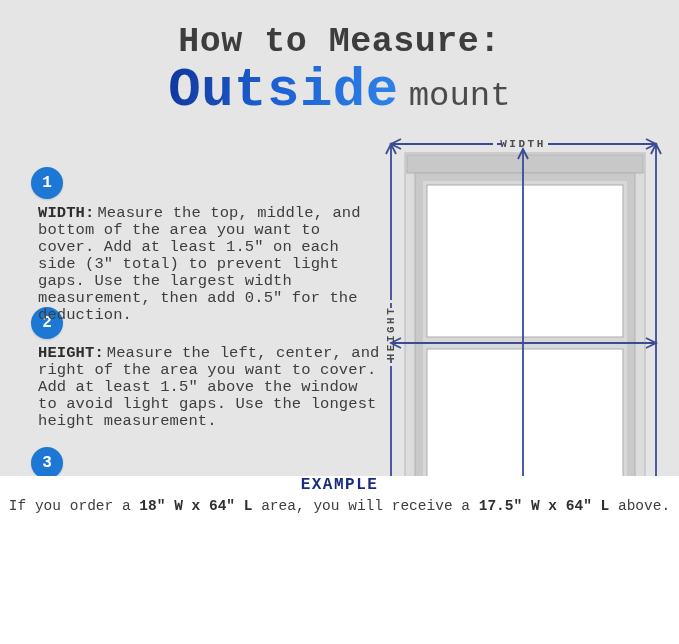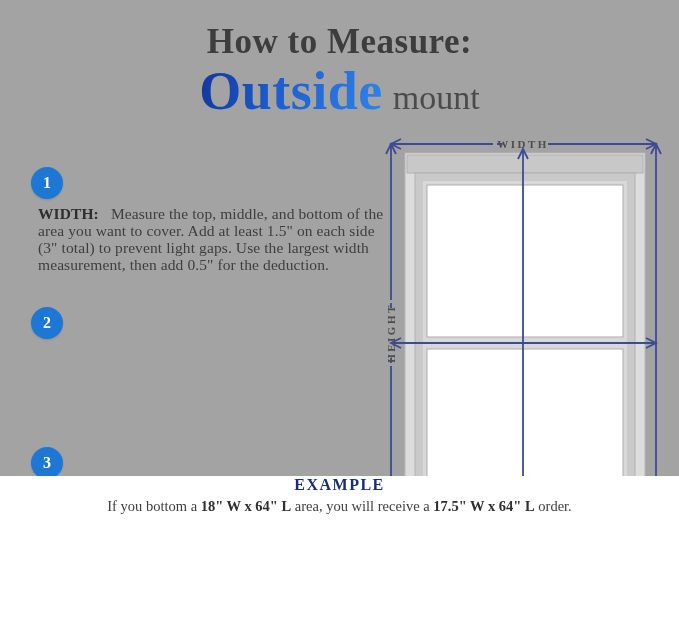--- a/index.html
+++ b/index.html
@@ -1,20 +1,20 @@
 <!DOCTYPE html>
 <html><head>
 <meta charset="utf-8">
 <style>
   * { margin:0; padding:0; box-sizing:border-box; }
   html,body { background:#ffffff; }
   .poster {
     position:relative; width:679px; height:536px;
-    background:#a3a3a3; overflow:hidden;
-    font-family:Liberation Serif, serif;
+    background:#e5e5e5; overflow:hidden;
+    font-family:Liberation Mono, monospace;
   }
   
   .title-block { position:absolute; top:24px; left:0; width:100%; text-align:center; line-height:1.05; }
   .title-line1 { font-size:35px; font-weight:700; color:#3d3d3d; letter-spacing:0.5px; }
   .title-line2 { margin-top:2px; }
   .title-highlight {
     font-size:54px; font-weight:800; letter-spacing:0.5px;
     color:#1d5fd2;
     background:linear-gradient(100deg,#10379b 0%, #1d5fd2 45%, #2f83e8 100%);
     -webkit-background-clip:text; background-clip:text;
@@ -29,21 +29,21 @@
     position:absolute; left:31px; width:32px; height:32px; border-radius:50%;
     background:#1c78d4; color:#ffffff; font-size:16px; font-weight:700;
     display:flex; align-items:center; justify-content:center;
     box-shadow:0 1px 2px rgba(0,0,0,0.15);
   }
   .badge1 { top:167px; } .badge2 { top:307px; } .badge3 { top:447px; }
   .step-text {
     position:absolute; left:38px; width:347px;
     font-size:15.5px; line-height:17px; color:#3e3e3e; letter-spacing:0.1px;
   }
-  .step-text .lbl { font-weight:700; color:#2e2e2e; margin-right:12px; }
+  .step-text .lbl { font-weight:700; color:#2e2e2e; margin-right:3px; }
   .text1 { top:205px; } .text2 { top:345px; } .text3 { top:485px; }
 
   
   .diagram { position:absolute; left:375px; top:130px; width:300px; height:440px; }
   .diagram svg { position:absolute; left:0; top:0; }
   .dim-label {
     position:absolute; font-size:11px; font-weight:600; letter-spacing:2.5px;
     color:#4d4d4d; white-space:nowrap;
   }
   .dim-label-width { left:148px; top:14px; transform:translate(-50%,-50%); }
@@ -68,20 +68,21 @@
     <div class="title-line2">
       <span class="title-highlight">Outside</span><span class="title-suffix">mount</span>
     </div>
   </div>
 
   <div class="badge badge1">1</div>
   <div class="badge badge2">2</div>
   <div class="badge badge3">3</div>
 
   <p class="step-text text1"><span class="lbl">WIDTH:</span><span>Measure the top, middle, and bottom of the area you want to cover. Add at least 1.5" on each side (3" total) to prevent light gaps. Use the largest width measurement, then add 0.5" for the deduction.</span></p>
+  <p class="step-text text2"><span class="lbl">HEIGHT:</span><span>Measure the left, center, and right of the area you want to cover. Add at least 1.5" above the window to avoid light gaps. Use the longest height measurement.</span></p>
 
   <div class="diagram">
     <svg width="300" height="440" viewBox="0 0 300 440">
 
       <g>
         <rect x="30" y="23" width="240" height="384" fill="#dcdcdc" stroke="#b8b8b8" stroke-width="1"></rect>
         <rect x="32" y="25" width="236" height="18" fill="#c8c8c8" stroke="#b2b2b2" stroke-width="1"></rect>
         <rect x="32" y="388" width="236" height="17" fill="#c8c8c8" stroke="#b2b2b2" stroke-width="1"></rect>
         <rect x="40" y="43" width="220" height="345" fill="#c9c9c9" stroke="#b2b2b2" stroke-width="1"></rect>
         <rect x="48" y="51" width="204" height="330" fill="#d8d8d8"></rect>
@@ -124,17 +125,17 @@
         <path d="M271 208 L281 213 L271 218"></path>
       </g>
     </svg>
     <div class="dim-label dim-label-width">WIDTH</div>
     <div class="dim-label dim-label-height">HEIGHT</div>
   </div>
 
   <div class="example">
     <div class="example-heading">EXAMPLE</div>
     <div class="example-body">
-      <span>If you bottom a </span><span class="b">18" W x 64" L</span><span> area, you will receive a </span><span class="b">17.5" W x 64" L</span><span> order.</span>
+      <span>If you order a </span><span class="b">18" W x 64" L</span><span> area, you will receive a </span><span class="b">17.5" W x 64" L</span><span> above.</span>
     </div>
   </div>
 
 </div>
 
 </body></html>

